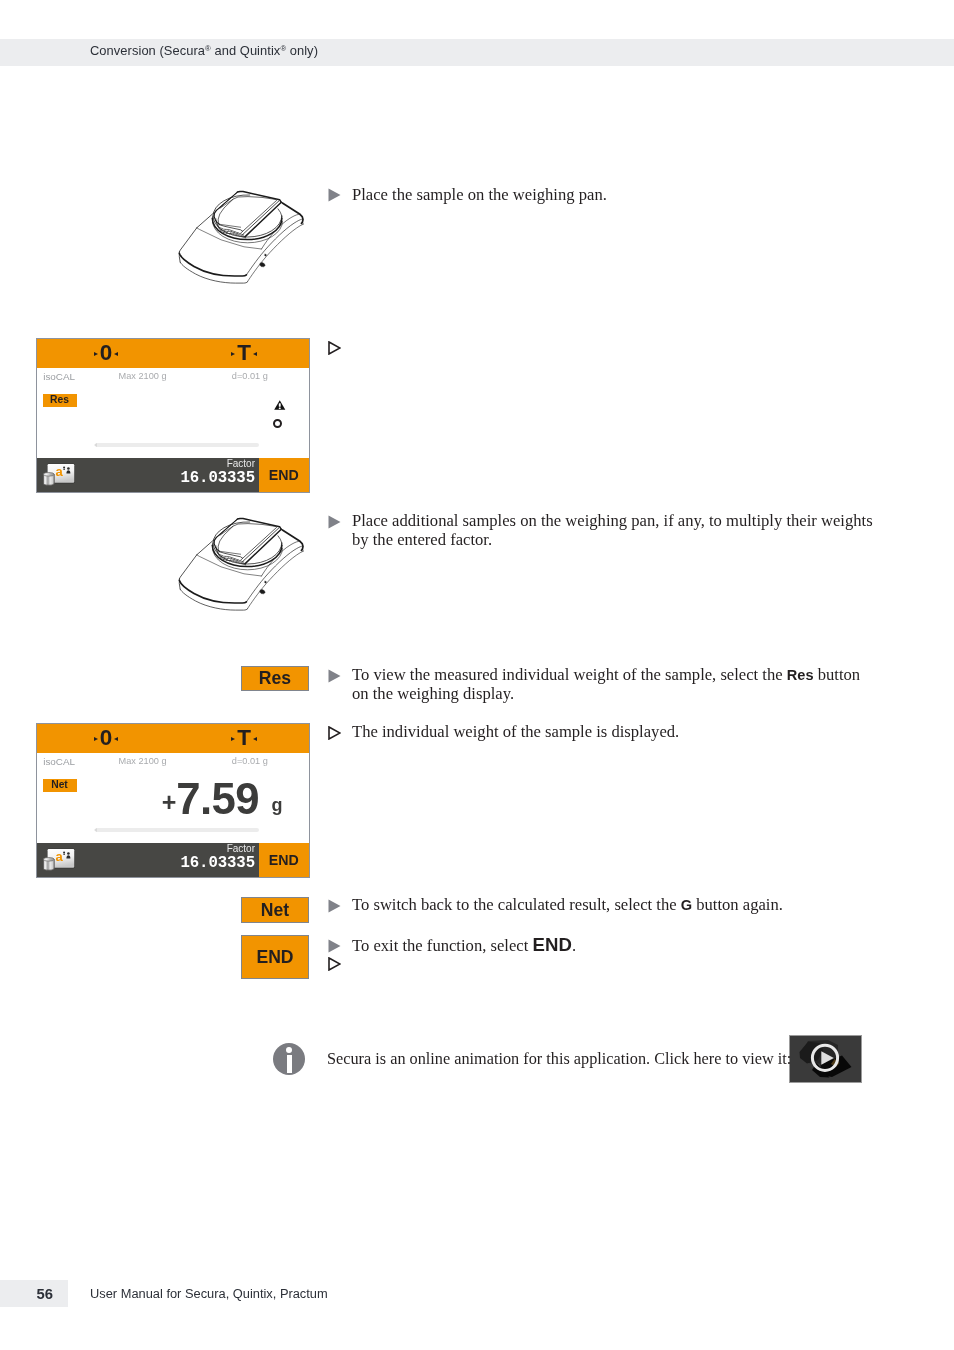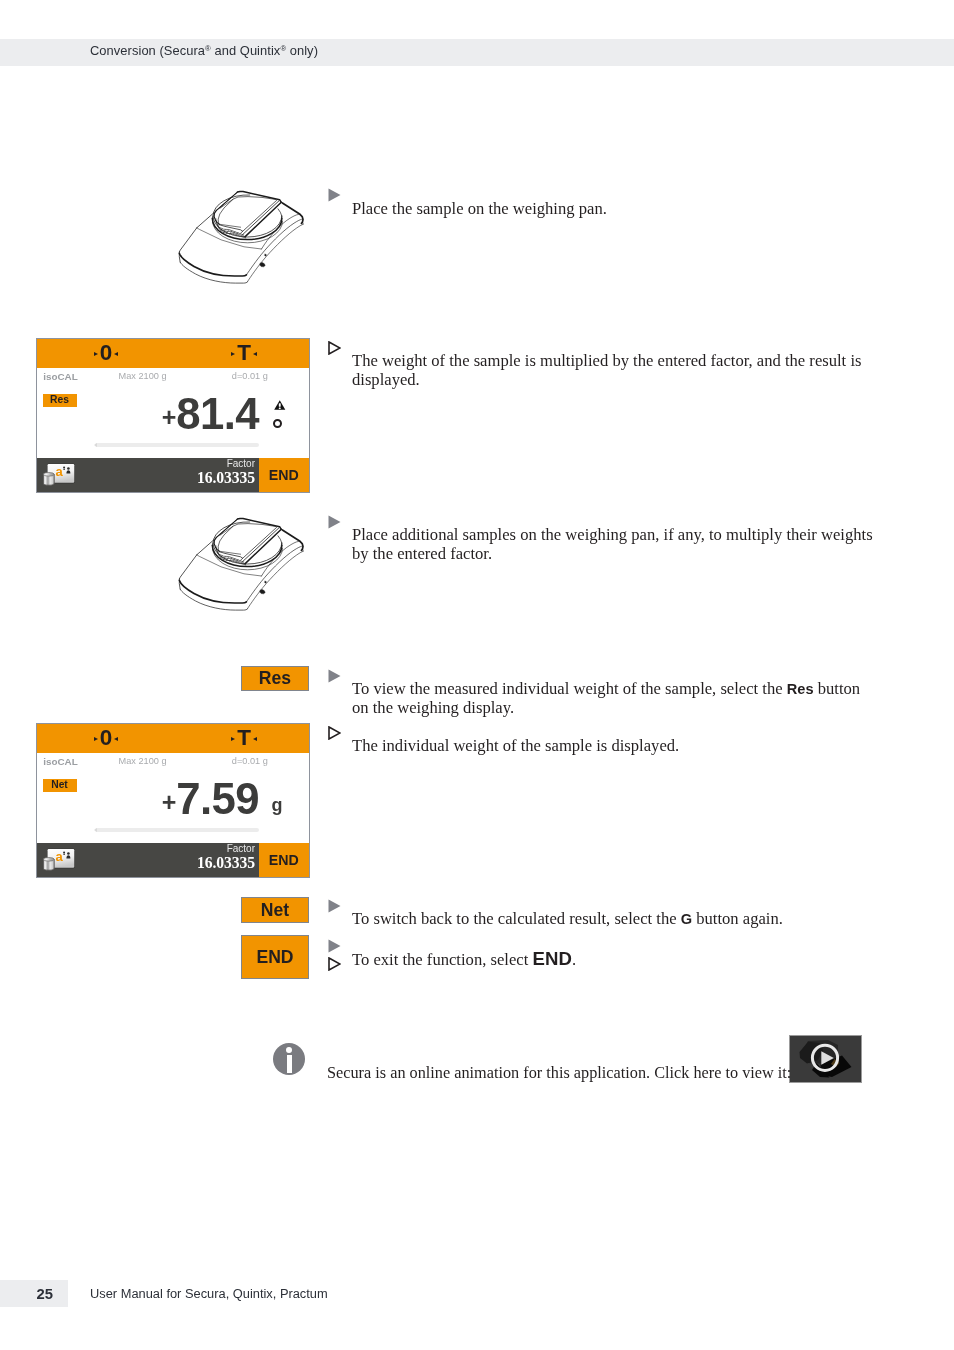--- a/index.html
+++ b/index.html
@@ -24,21 +24,21 @@
      font-family:"Liberation Sans",sans-serif;font-weight:bold;font-size:14.8px;color:#2c3038;}
   .ftr-title{position:absolute;left:90px;top:1286px;font-family:"Liberation Sans",sans-serif;
      font-size:12.85px;color:#2c3038;white-space:nowrap;}
 
   
   .mk{position:absolute;width:13px;height:14px;}
   .mk svg{display:block;}
 
   
   .btext{position:absolute;left:352px;width:525px;font-family:"Liberation Serif",serif;
-     font-size:16.6px;line-height:18.9px;color:#231f20;margin-top:14px;}
+     font-size:16.6px;line-height:18.9px;color:#231f20;}
   .btext b{font-weight:bold;font-family:"Liberation Sans",sans-serif;font-size:14.6px;}
   .btext .big{font-family:"Liberation Sans",sans-serif;font-size:18.6px;letter-spacing:0.005em;}
 
   
   .balance{position:absolute;}
 
   
   .disp{position:absolute;width:272px;height:153px;border:1px solid #8e939d;background:#fff;
         box-sizing:content-box;}
   .disp .topbar{position:absolute;left:0;top:0;width:272px;height:29px;background:#f29400;}
@@ -50,21 +50,21 @@
   .tri-r{display:inline-block;width:0;height:0;border-left:4.4px solid #231f20;
         border-top:2.8px solid transparent;border-bottom:2.8px solid transparent;
         position:relative;top:0.5px;}
   .tri-l{display:inline-block;width:0;height:0;border-right:4.4px solid #231f20;
         border-top:2.8px solid transparent;border-bottom:2.8px solid transparent;
         position:relative;top:0.5px;}
   .zchar{font-size:22.5px;line-height:22.5px;margin:0 1.8px;font-family:"Liberation Sans",sans-serif;
         font-weight:bold;position:relative;top:-0.5px;}
   .disp .meta{position:absolute;top:31.5px;height:14px;font-family:"Liberation Sans",sans-serif;
         font-size:9.2px;color:#a9abae;white-space:nowrap;}
-  .disp .isocal{left:6.2px;font-weight:bold;color:#9b9ea2;font-size:9.9px;top:32.4px;}
+  .disp .isocal{left:6.2px;font-weight:normal;color:#9b9ea2;font-size:9.9px;top:32.4px;}
   .disp .maxg{left:81.5px;text-align:center;}
   .disp .dg{left:194.8px;}
   .disp .badge{position:absolute;left:5.5px;top:55px;width:34px;height:13px;background:#f29400;
         font-family:"Liberation Sans",sans-serif;font-weight:bold;font-size:10.3px;color:#231f20;
         display:flex;align-items:center;justify-content:center;line-height:1;}
   .disp .value{position:absolute;left:0px;top:53.4px;width:222px;text-align:right;
         font-family:"Liberation Sans",sans-serif;
         font-weight:bold;color:#3c3c3b;font-size:43.7px;line-height:43.7px;letter-spacing:-0.6px;
         white-space:nowrap;}
   .disp .value .plus{font-size:25px;vertical-align:0.12em;letter-spacing:0;font-weight:bold;}
@@ -79,21 +79,21 @@
   .disp .slider:before{content:"";position:absolute;left:-1px;top:0px;width:0;height:0;
         border-right:3px solid #d9d9d9;border-top:2px solid transparent;border-bottom:2px solid transparent;}
   .disp .botbar{position:absolute;left:0;bottom:0;width:272px;height:34px;background:#474744;}
   .disp .endbtn{position:absolute;right:0;bottom:0;width:50.5px;height:34px;background:#f29400;
         display:flex;align-items:center;justify-content:center;
         font-family:"Liberation Sans",sans-serif;font-weight:bold;font-size:14.2px;color:#231f20;}
   .disp .factor-lbl{position:absolute;left:0;width:218px;text-align:right;bottom:23px;
         font-family:"Liberation Sans",sans-serif;
         font-size:10px;line-height:10px;color:#e8e8e8;}
   .disp .factor-val{position:absolute;left:0;width:218px;text-align:right;bottom:6px;
-        font-family:Liberation Serif, serif;
+        font-family:Liberation Mono, monospace;
         font-weight:bold;font-size:15.7px;line-height:16px;color:#ffffff;letter-spacing:-0.1px;}
   .disp .appicon{position:absolute;left:4.5px;bottom:3.5px;width:34px;height:28px;}
 
   
   .keybtn{position:absolute;background:#f29400;border:1px solid #80858e;
         font-family:"Liberation Sans",sans-serif;font-weight:bold;color:#231f20;
         display:flex;align-items:center;justify-content:center;box-sizing:border-box;}
 
   
   .info-circle{position:absolute;width:32px;height:32px;border-radius:50%;background:#7a7b80;}
@@ -196,21 +196,20 @@
       </div>
     <div class="tb-item tbT">
         <span class="tri-r"></span>
         <span class="zchar">T</span>
         <span class="tri-l"></span>
       </div>
     <div class="meta isocal">isoCAL</div>
     <div class="meta maxg">Max 2100 g</div>
     <div class="meta dg">d=0.01 g</div>
     <div class="badge">Res</div>
-    <div class="value"><span class="plus">+</span><span>81.4</span></div>
     <div class="warn">
       <svg width="11.5" height="10" viewBox="0 0 23 20">
           <path d="M11.5 0.6 L22.6 19.6 L0.4 19.6 Z" fill="#111111"></path>
           <rect x="9.6" y="6.6" width="3.8" height="7.0" rx="1.1" fill="#fff"></rect>
           <rect x="9.6" y="15.2" width="3.8" height="3.0" rx="0.8" fill="#fff"></rect>
         </svg>
     </div>
     <div class="ring"></div>
     <div class="slider"></div>
     <div class="botbar"></div>
@@ -398,21 +397,20 @@
     <div class="factor-lbl">Factor</div>
     <div class="factor-val">16.03335</div>
     <div class="endbtn">END</div>
   </div>
 
   <div class="mk" style="left:328px;top:188px">
     <svg width="13" height="14" viewBox="0 0 13 14">
         <path d="M0.5 0.5 L12.5 7 L0.5 13.5 Z" fill="#808289"></path>
       </svg>
   </div>
-  <div class="btext" style="top:338px">The weight of the sample is multiplied by the entered factor, and the result is displayed.</div>
   <div class="btext" style="top:185.5px">Place the sample on the weighing pan.</div>
 
   <div class="mk" style="left:328px;top:341px">
     <svg width="13" height="14" viewBox="0 0 13 14">
         <path d="M1 1 L12 7 L1 13 Z" fill="none" stroke="#231f20" stroke-width="1.6" stroke-linejoin="miter"></path>
       </svg>
   </div>
 
   <div class="mk" style="left:328px;top:515px">
     <svg width="13" height="14" viewBox="0 0 13 14">
@@ -472,16 +470,16 @@
     </svg>
   </div>
 
   <div class="info-circle" style="left:273px;top:1043px">
     <div class="info-i" style="left:13.2px;top:4px;width:5.8px;height:5.8px;border-radius:50%"></div>
     <div class="info-i" style="left:13.5px;top:12.3px;width:5.3px;height:17.5px"></div>
   </div>
   <div class="btext" style="left:327px;top:1050px;width:520px;font-size:16.25px">Secura is an online animation for this application. Click here to view it:</div>
 
   <div class="ftr-band"></div>
-  <div class="ftr-num">25</div>
+  <div class="ftr-num">56</div>
   <div class="ftr-title">User Manual for Secura, Quintix, Practum</div>
 
 </div>
 
 </body></html>

